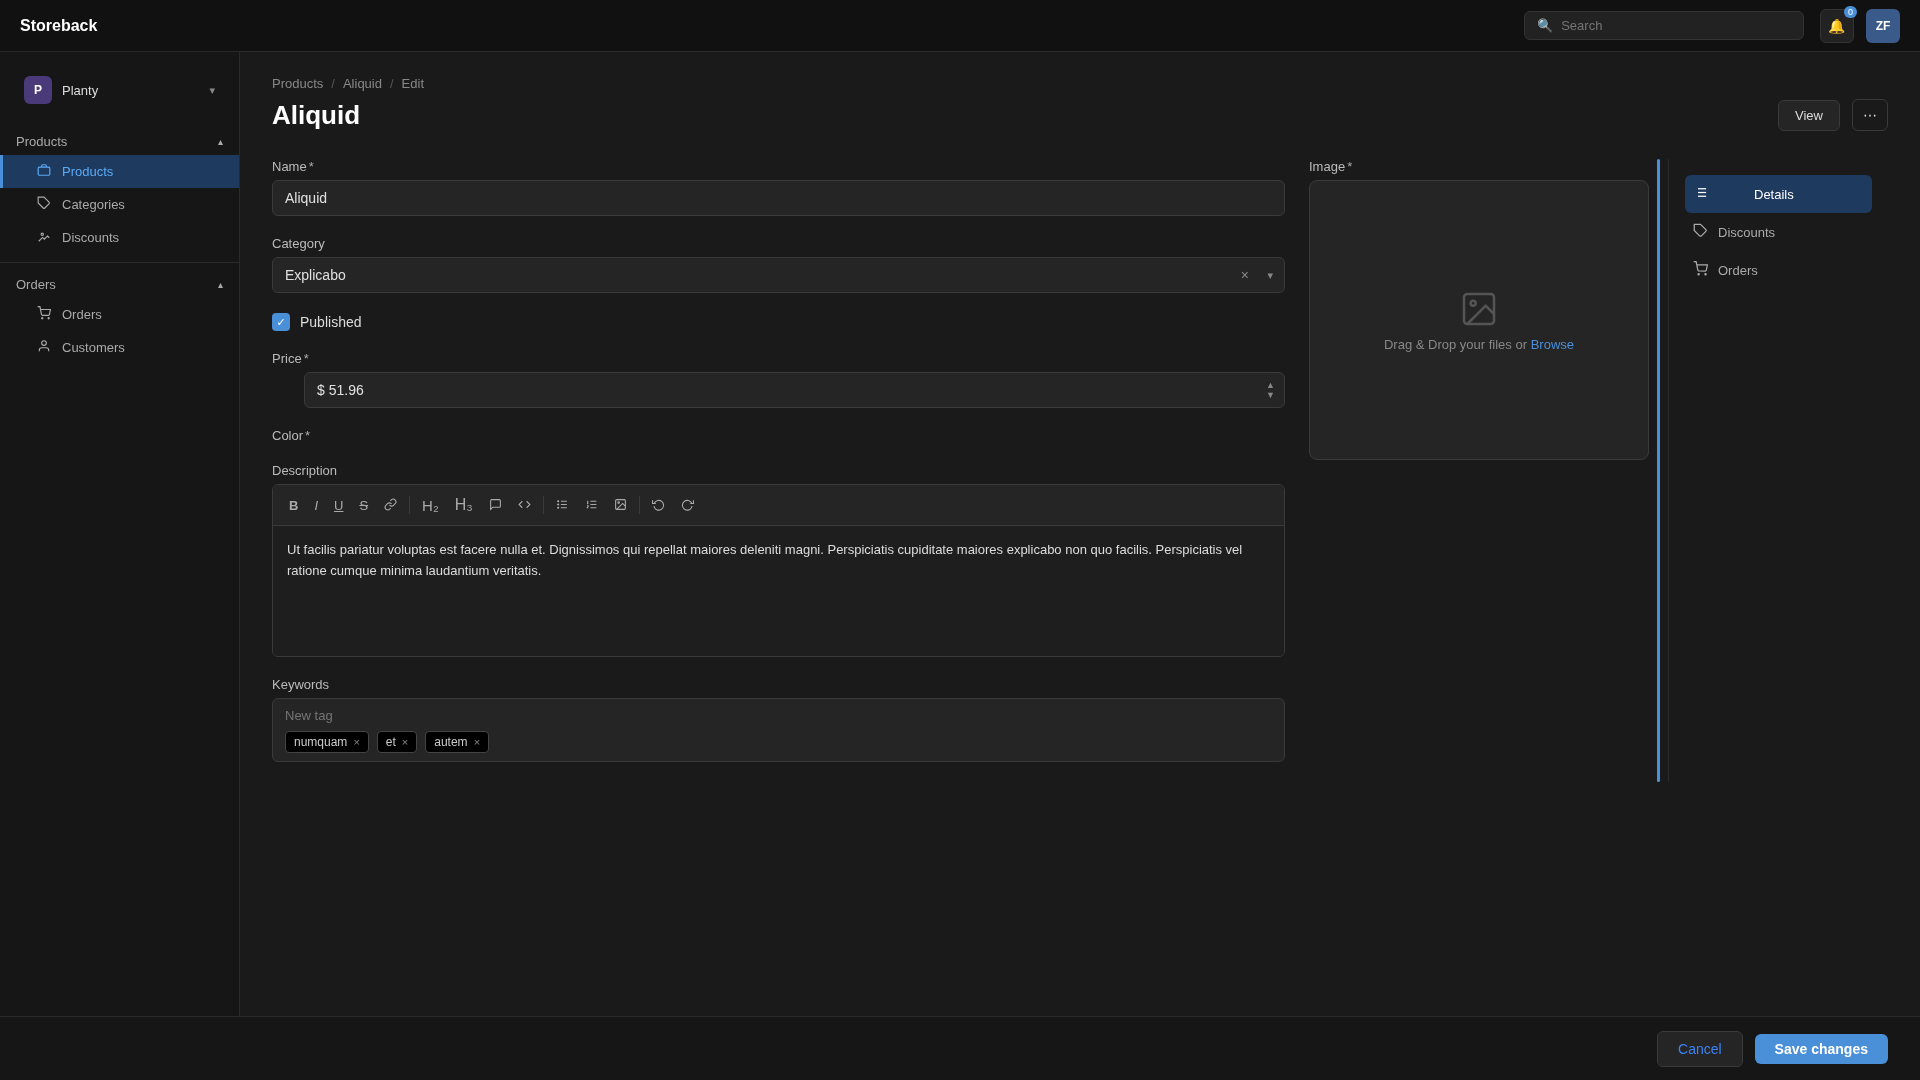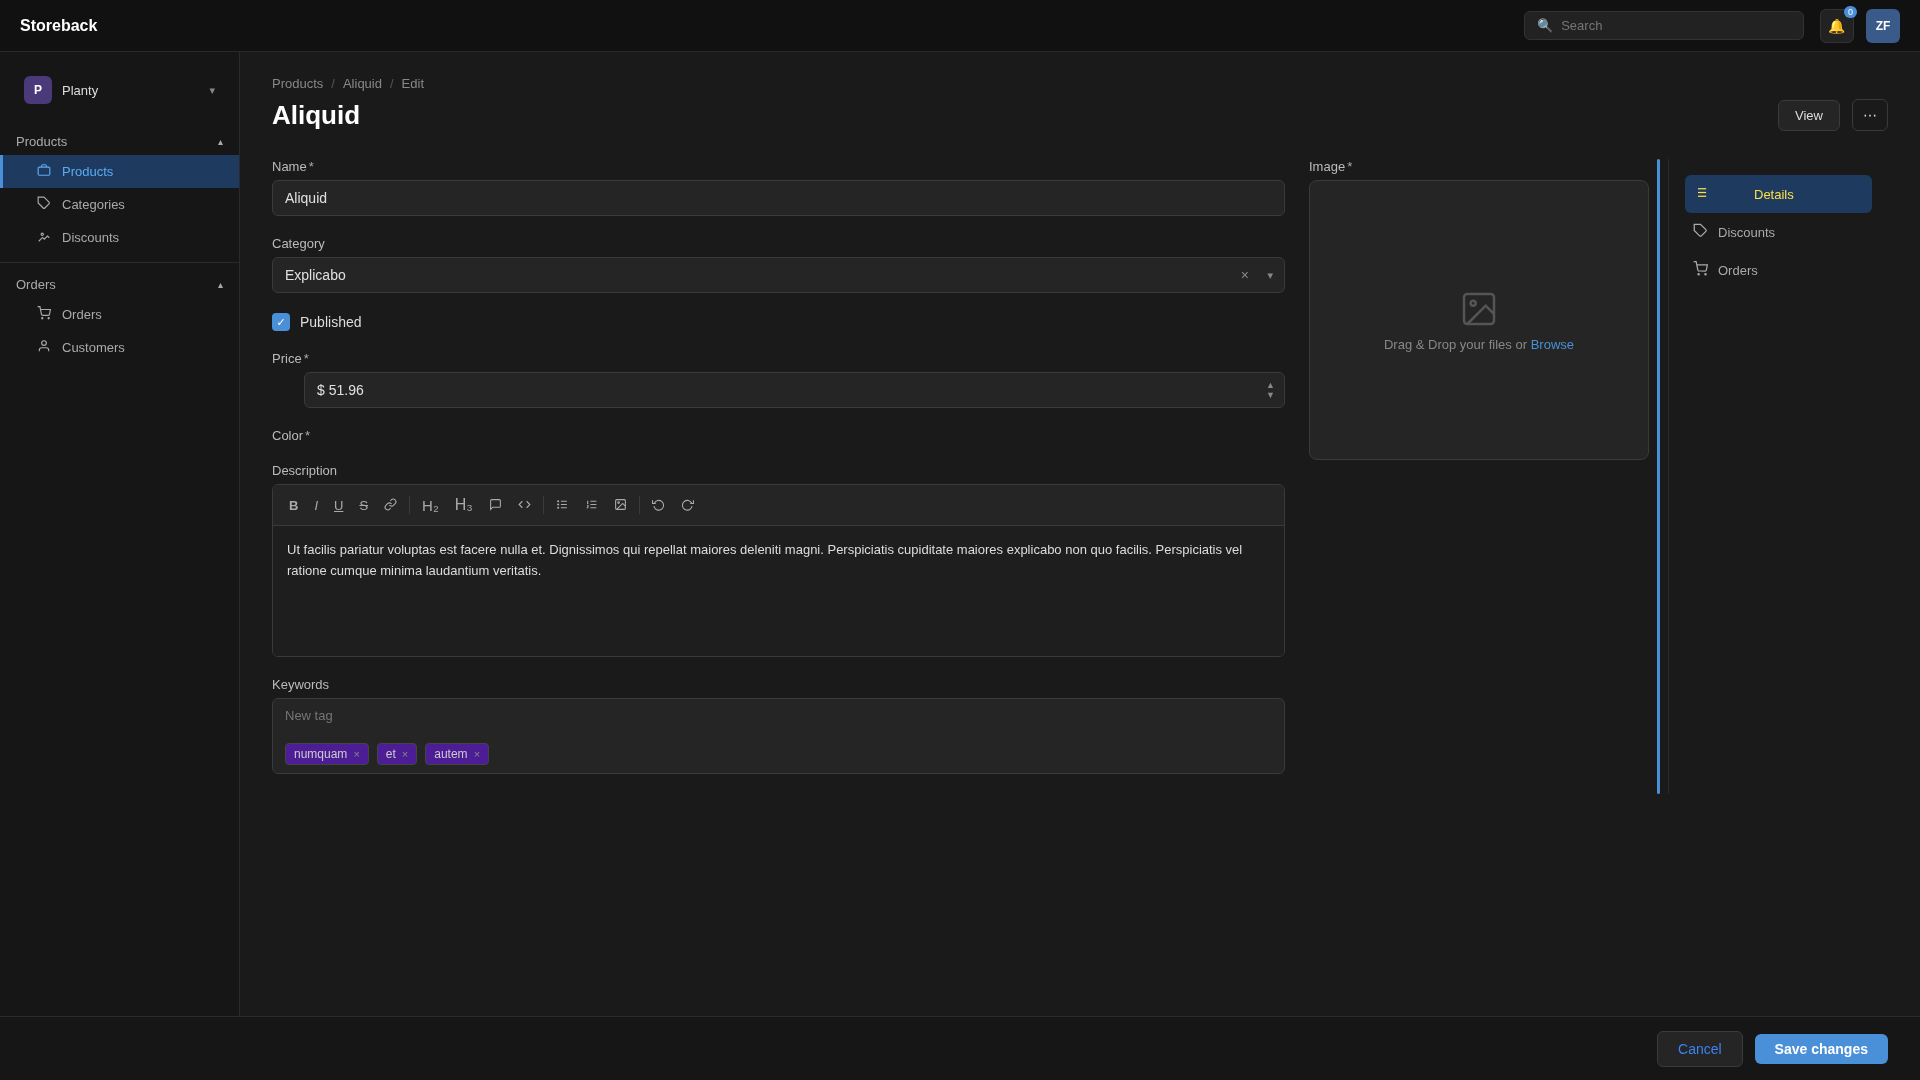--- a/index.html
+++ b/index.html
@@ -397,31 +397,31 @@
       border-radius: 6px;
       padding: 8px 12px;
     }
     .keywords-input {
       background: transparent;
       border: none;
       outline: none;
       color: #888;
       font-size: 13px;
       width: 100%;
-      margin-bottom: 20px;
+      margin-bottom: 8px;
     }
     .tags-row {
       display: flex;
       gap: 8px;
       flex-wrap: wrap;
     }
     .tag {
       display: flex;
       align-items: center;
-      background: #4c1d95;
+      background: #000000;
       border: 1px solid #444;
       border-radius: 4px;
       padding: 3px 8px;
       font-size: 12px;
       color: #ccc;
       gap: 6px;
     }
     .tag-remove {
       cursor: pointer;
       color: #888;
@@ -439,21 +439,21 @@
       display: flex;
       align-items: center;
       gap: 10px;
       padding: 10px 8px;
       border-radius: 6px;
       cursor: pointer;
       font-size: 13px;
       color: #aaa;
     }
     .right-panel-item.active {
-      color: #fde047;
+      color: #ffffff;
       background: #1e3a5f;
       gap: 46px;
     }
     .right-panel-icon { font-size: 14px; }
 
     
     .bottom-bar {
       height: 64px;
       background: #161616;
       border-top: 1px solid #2a2a2a;

